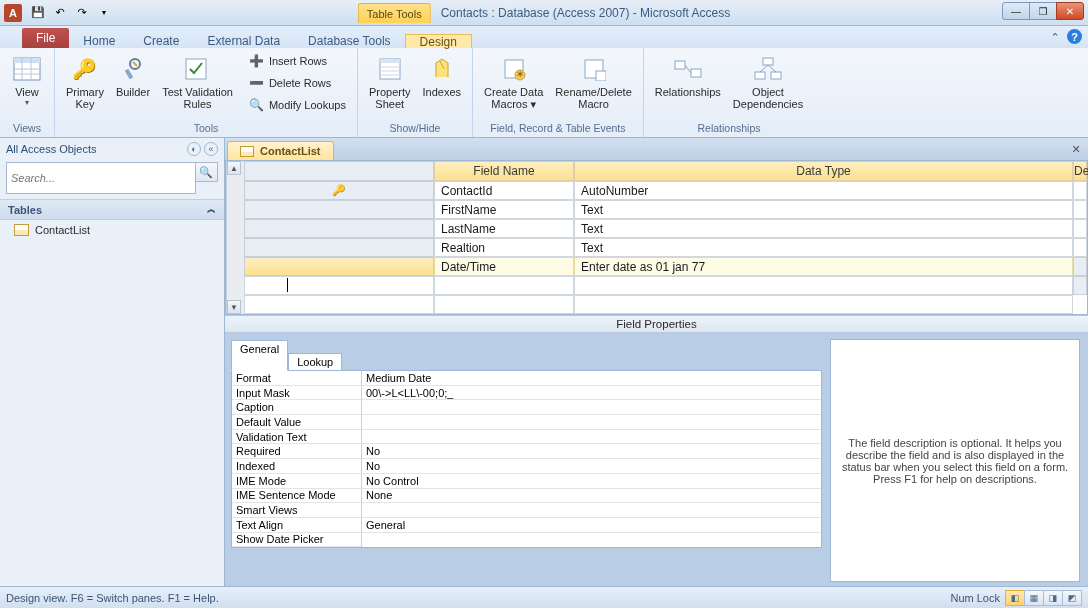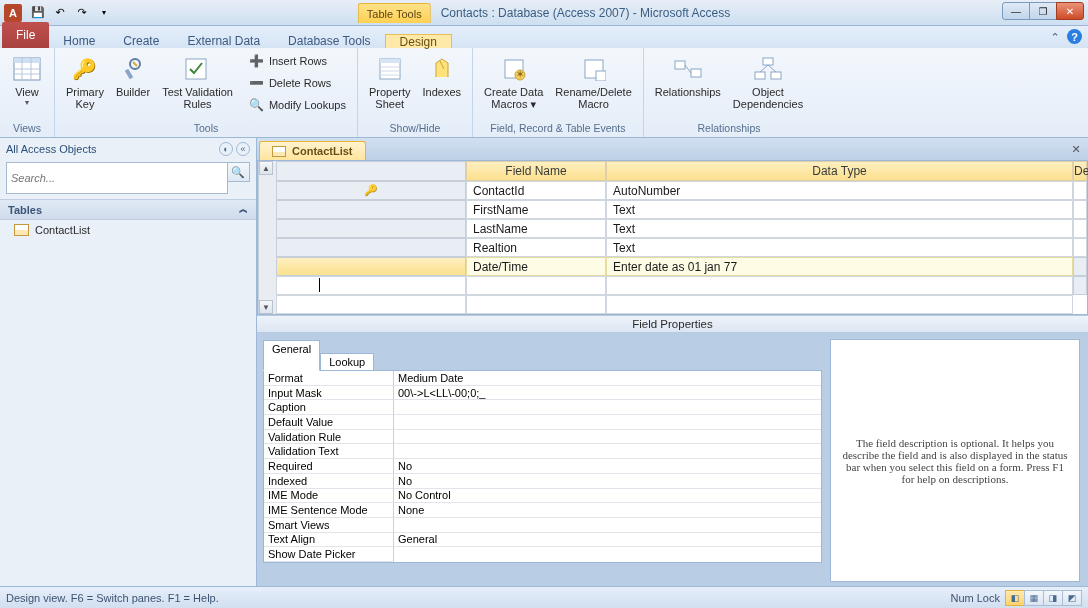--- a/index.html
+++ b/index.html
@@ -13,42 +13,42 @@
 .titlebar .center { position:absolute; left:50%; transform:translateX(-50%); display:flex; align-items:center; gap:10px;justify-content:space-between; }
 .context-tab-label { background: linear-gradient(#ffe18a,#ffd153); border:1px solid #e7b52e; border-bottom:none; padding:4px 8px 3px; border-radius:3px 3px 0 0; font-size:11px; color:#5a4512;}
 .window-title { color:#395d83; font-size:12px; }
 .win-controls { position:absolute; right:4px; top:2px; display:flex; }
 .win-btn { width: 28px; height: 18px; border:1px solid #7a9ac0; background: linear-gradient(#e0eaf5,#c1d5eb); margin-left:-1px; display:flex; align-items:center; justify-content:center; color:#2c2c2c; font-size:10px; }
 .win-btn.close { background: linear-gradient(#e9937a,#cf4b27); color:#fff; border-color:#a33b1d; border-radius: 0 3px 3px 0;}
 .win-btn.min { border-radius: 3px 0 0 3px; }
 
 
 .ribbon-tabs { height: 22px; background: linear-gradient(#e4eefb,#d5e4f4); display:flex; align-items:flex-end; padding-left:2px; position:relative;}
-.file-tab { background: linear-gradient(#c0504d,#a8423f); color:#fff; padding: 3px 14px; font-size:12px; border-radius: 2px 2px 0 0; height:26px; display:flex; align-items:center; }
+.file-tab { background: linear-gradient(#c0504d,#a8423f); color:#fff; padding: 3px 14px; font-size:12px; border-radius: 2px 2px 0 0; height:20px; display:flex; align-items:center;margin-left:20px; }
 .tab { padding: 3px 14px; color:#3d5a80; font-size:12px; cursor:default; height:14px; display:flex; align-items:center;}
 .context-active { background:#ffe9a8; border:1px solid #e8bd51; border-bottom:none; color:#6a4f13; }
 .ribbon-right { position:absolute; right:6px; top:3px; display:flex; gap:4px; }
 .rib-ctl { width:16px; height:16px; display:flex; align-items:center; justify-content:center; color:#3d5a80; font-size:11px; border:1px solid transparent; border-radius:2px;}
 .rib-ctl.help { background:#2a7de1; color:#fff; border-radius:50%; width:15px; height:15px; font-weight:bold;}
 
 
 .ribbon-body { height: 90px; background: linear-gradient(#f3f7fc,#e4edf8); border-bottom:1px solid #9db8d6; display:flex; }
 .group { border-right:1px solid #c3d5ea; padding:2px 6px 0 6px; display:flex; flex-direction:column; align-items:center; }
 .group-buttons { display:flex; gap:2px; align-items:flex-start; flex:1;}
 .big-btn { display:flex; flex-direction:column; align-items:center; padding:2px 4px; border:1px solid transparent; border-radius:3px; text-align:center; color:#2a2a2a; min-width:42px;}
 .big-btn .icon { width:32px; height:32px; display:flex; align-items:center; justify-content:center; font-size:20px;}
 .big-btn .lbl { font-size:11px; line-height:12px; margin-top:1px;}
 .group-label { font-size:10.5px; color:#546e8e; text-align:center; padding:1px 0 3px;}
 .small-cmds { display:flex; flex-direction:column; gap:0; margin-left:4px;}
 .small-cmd { display:flex; align-items:center; gap:4px; padding:2px 4px; font-size:11px; color:#2a2a2a; border:1px solid transparent; border-radius:2px;}
 .small-cmd .sicon { width:16px; height:16px; display:inline-flex; align-items:center; justify-content:center; font-size:12px;}
 
 
 .workspace { display:flex; height: calc(608px - 26px - 22px - 90px - 22px); }
-.nav-pane { width:257px; background:#eaf0f8; border-right:1px solid #9db8d6; display:flex; flex-direction:column; }
+.nav-pane { width:225px; background:#eaf0f8; border-right:1px solid #9db8d6; display:flex; flex-direction:column; }
 .nav-header { display:flex; align-items:center; padding:4px 6px; font-size:13px; color:#2a4f7a; justify-content:space-between;}
 .nav-header .collapse { display:flex; gap:3px; align-items:center;}
 .nav-header .coll-btn { width:14px; height:14px; border:1px solid #9db8d6; border-radius:50%; display:flex; align-items:center; justify-content:center; font-size:9px; color:#4a6b92;}
 .nav-search { display:flex; padding:2px 6px;}
 .nav-search input { flex:1; height:20px; border:1px solid #a6b9d0; background:#fff; padding:15px 4px; font-style:italic; color:#888; font-size:11px;}
 .nav-search .sbtn { width:22px; height:20px; border:1px solid #a6b9d0; border-left:none; background:linear-gradient(#f4f8fc,#dde8f4); display:flex; align-items:center; justify-content:center; color:#4a6b92;}
 .nav-group { margin-top:3px;}
 .nav-group-hdr { background:linear-gradient(#e0e9f4,#cfdced); padding:3px 8px; font-size:12px; font-weight:bold; color:#3c5577; display:flex; justify-content:space-between; align-items:center; border-top:1px solid #bfcfe1; border-bottom:1px solid #bfcfe1;}
 .nav-item { display:flex; align-items:center; gap:6px; padding:4px 14px; font-size:11.5px; color:#2a2a2a;}
 .nav-item .tbl-icon { width:15px; height:12px; border:1px solid #c49a3a; background:linear-gradient(#fff 50%, #fbe8b4 50%); }
@@ -78,21 +78,21 @@
 .fprops-body { display:flex; gap:8px; padding:6px 8px 4px 6px; flex:1;}
 .fprops-left { flex:1;}
 .fprops-tabs { display:flex;}
 .fprops-tab { border:1px solid #9db8d6; padding:2px 8px; font-size:11px; background:#fff; position:relative; top:1px;}
 .fprops-tab.active { border-bottom-color:#fff; z-index:1; font-weight:normal;}
 .fprops-tab.inactive { background:#ffffff;margin-top:13px;}
 .prop-table { border:1px solid #9db8d6; background:#fff;}
 .prop-row { display:flex;}
 .prop-name { width:130px; border-right:1px solid #c8d1db; border-bottom:1px solid #e0e5eb; padding:0 4px; font-size:11px; height:14.7px; display:flex; align-items:center;}
 .prop-val { flex:1; border-bottom:1px solid #e0e5eb; padding:0 4px; font-size:11px; height:14.7px; display:flex; align-items:center;}
-.fprops-right { width:250px; border:1px solid #9db8d6; background:#fff; display:flex; align-items:center; justify-content:center; padding:10px; text-align:center; font-size:11px; color:#444;font-family:Liberation Serif, serif;}
+.fprops-right { width:250px; border:1px solid #9db8d6; background:#fff; display:flex; align-items:center; justify-content:center; padding:10px; text-align:center; font-size:11px; color:#444;}
 
 
 .statusbar { position:absolute; bottom:0; left:0; right:0; height:22px; background:linear-gradient(#e7effa,#d1dff0); border-top:1px solid #9db8d6; display:flex; align-items:center; padding:0 6px; font-size:11px; color:#3d5372; justify-content:space-between;}
 .status-right { display:flex; align-items:center; gap:6px;}
 .view-btns { display:flex; gap:0;}
 .view-btn { width:20px; height:16px; border:1px solid #a9bdd5; background:linear-gradient(#f3f7fc,#dbe5f1); margin-left:-1px; display:flex; align-items:center; justify-content:center; font-size:9px; color:#4a6b92;}
 .view-btn.active { background:linear-gradient(#ffe9b0,#ffd36b); border-color:#e0b341;}
 </style>
 </head>
 <body>
@@ -375,24 +375,20 @@
             </div>
             <div class="prop-row">
               <div class="prop-name">Caption</div>
               <div class="prop-val"></div>
             </div>
             <div class="prop-row">
               <div class="prop-name">Default Value</div>
               <div class="prop-val"></div>
             </div>
             <div class="prop-row">
-              <div class="prop-name">Validation Rule</div>
-              <div class="prop-val"></div>
-            </div>
-            <div class="prop-row">
               <div class="prop-name">Validation Text</div>
               <div class="prop-val"></div>
             </div>
             <div class="prop-row">
               <div class="prop-name">Required</div>
               <div class="prop-val">No</div>
             </div>
             <div class="prop-row">
               <div class="prop-name">Indexed</div>
               <div class="prop-val">No</div>

